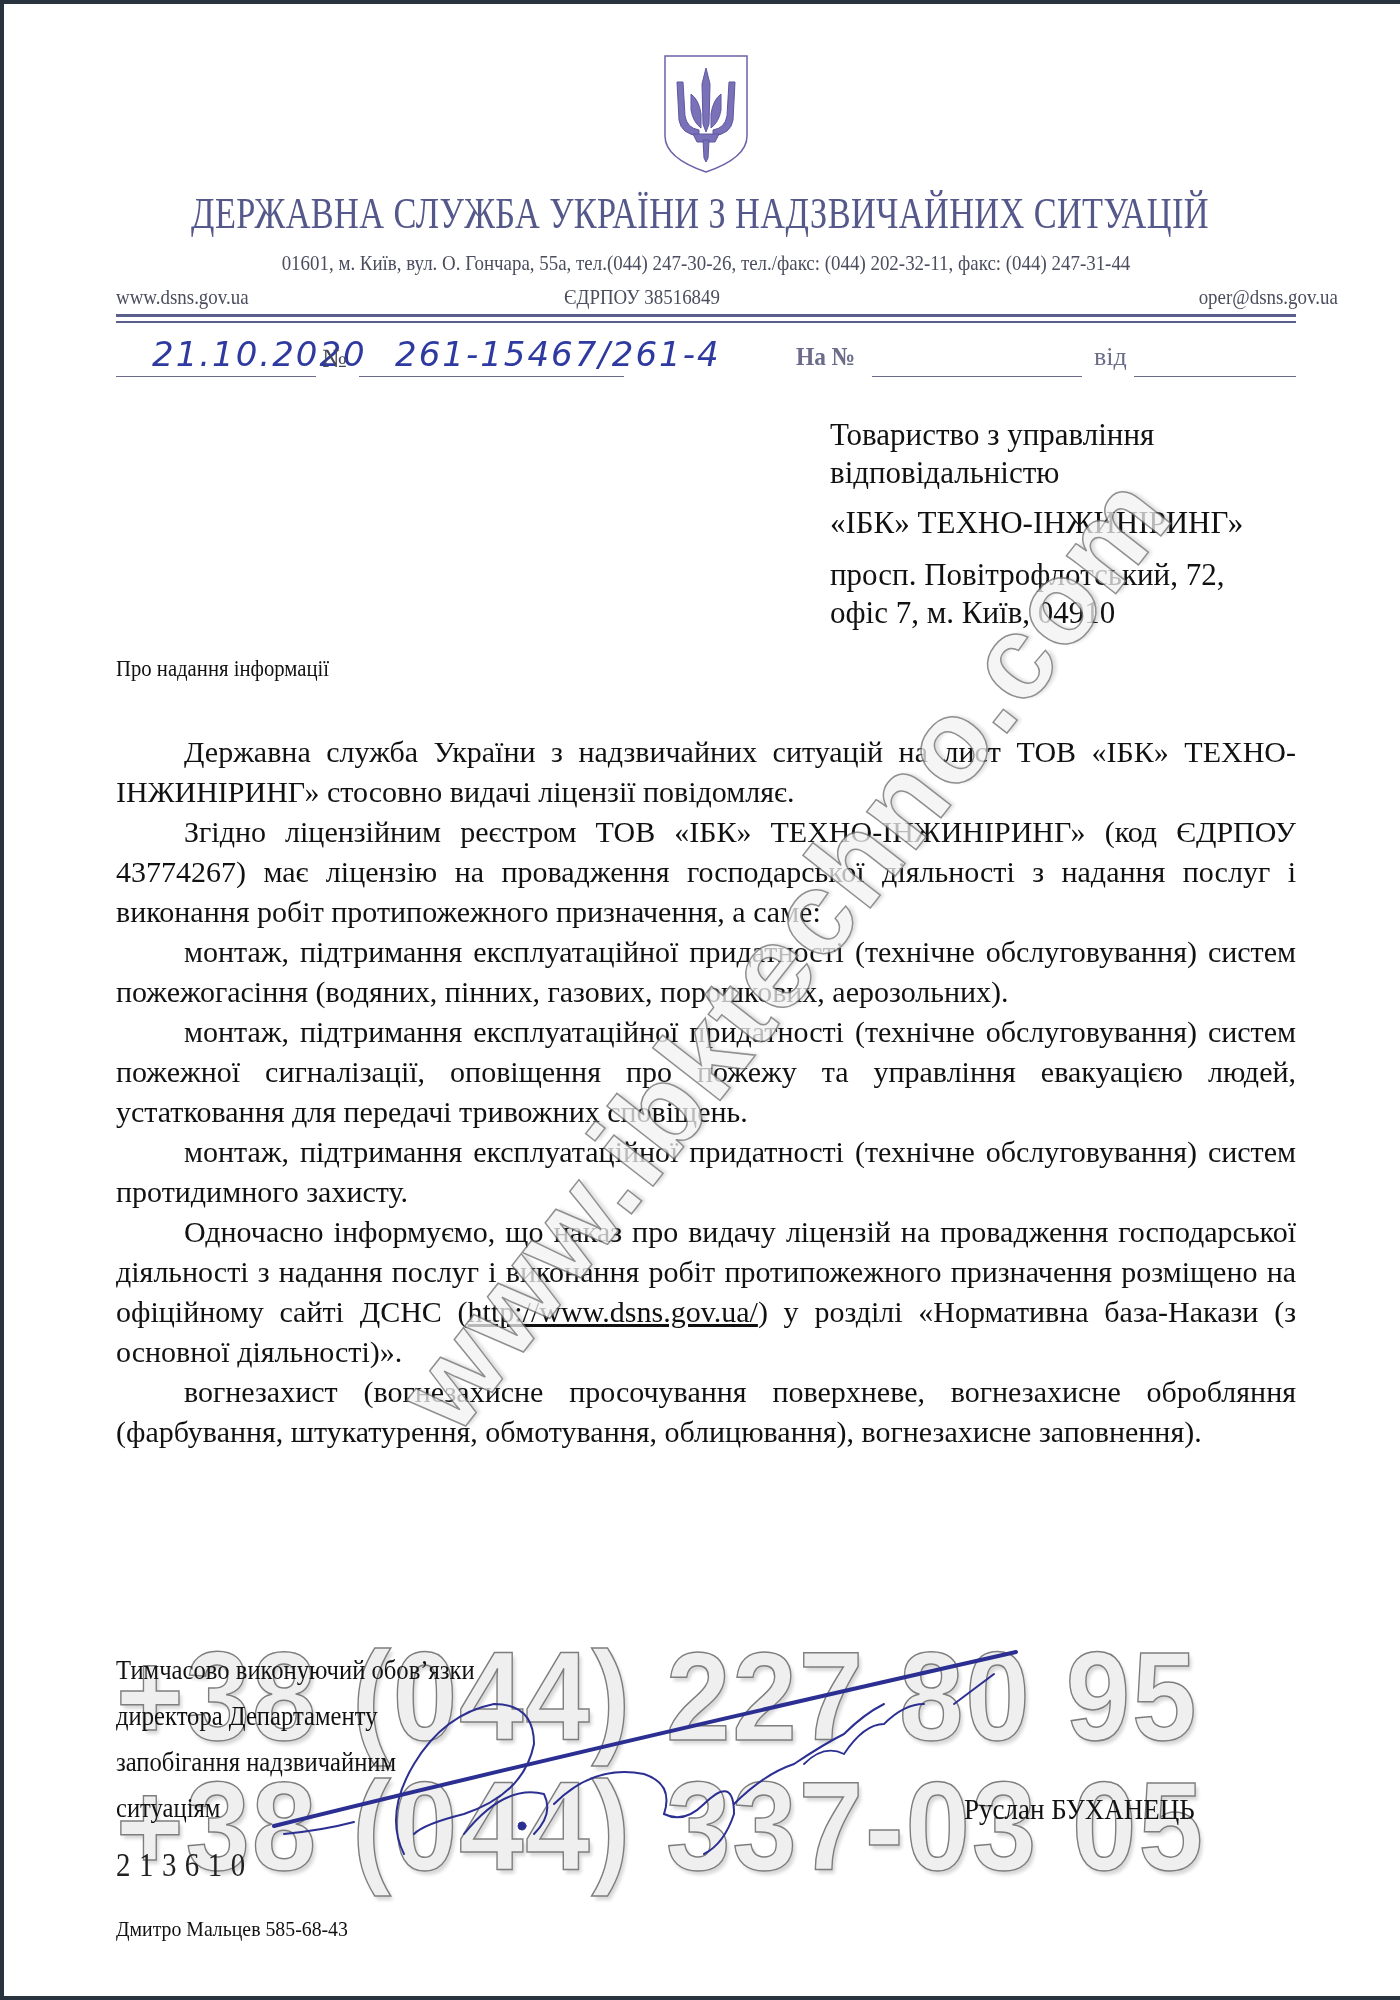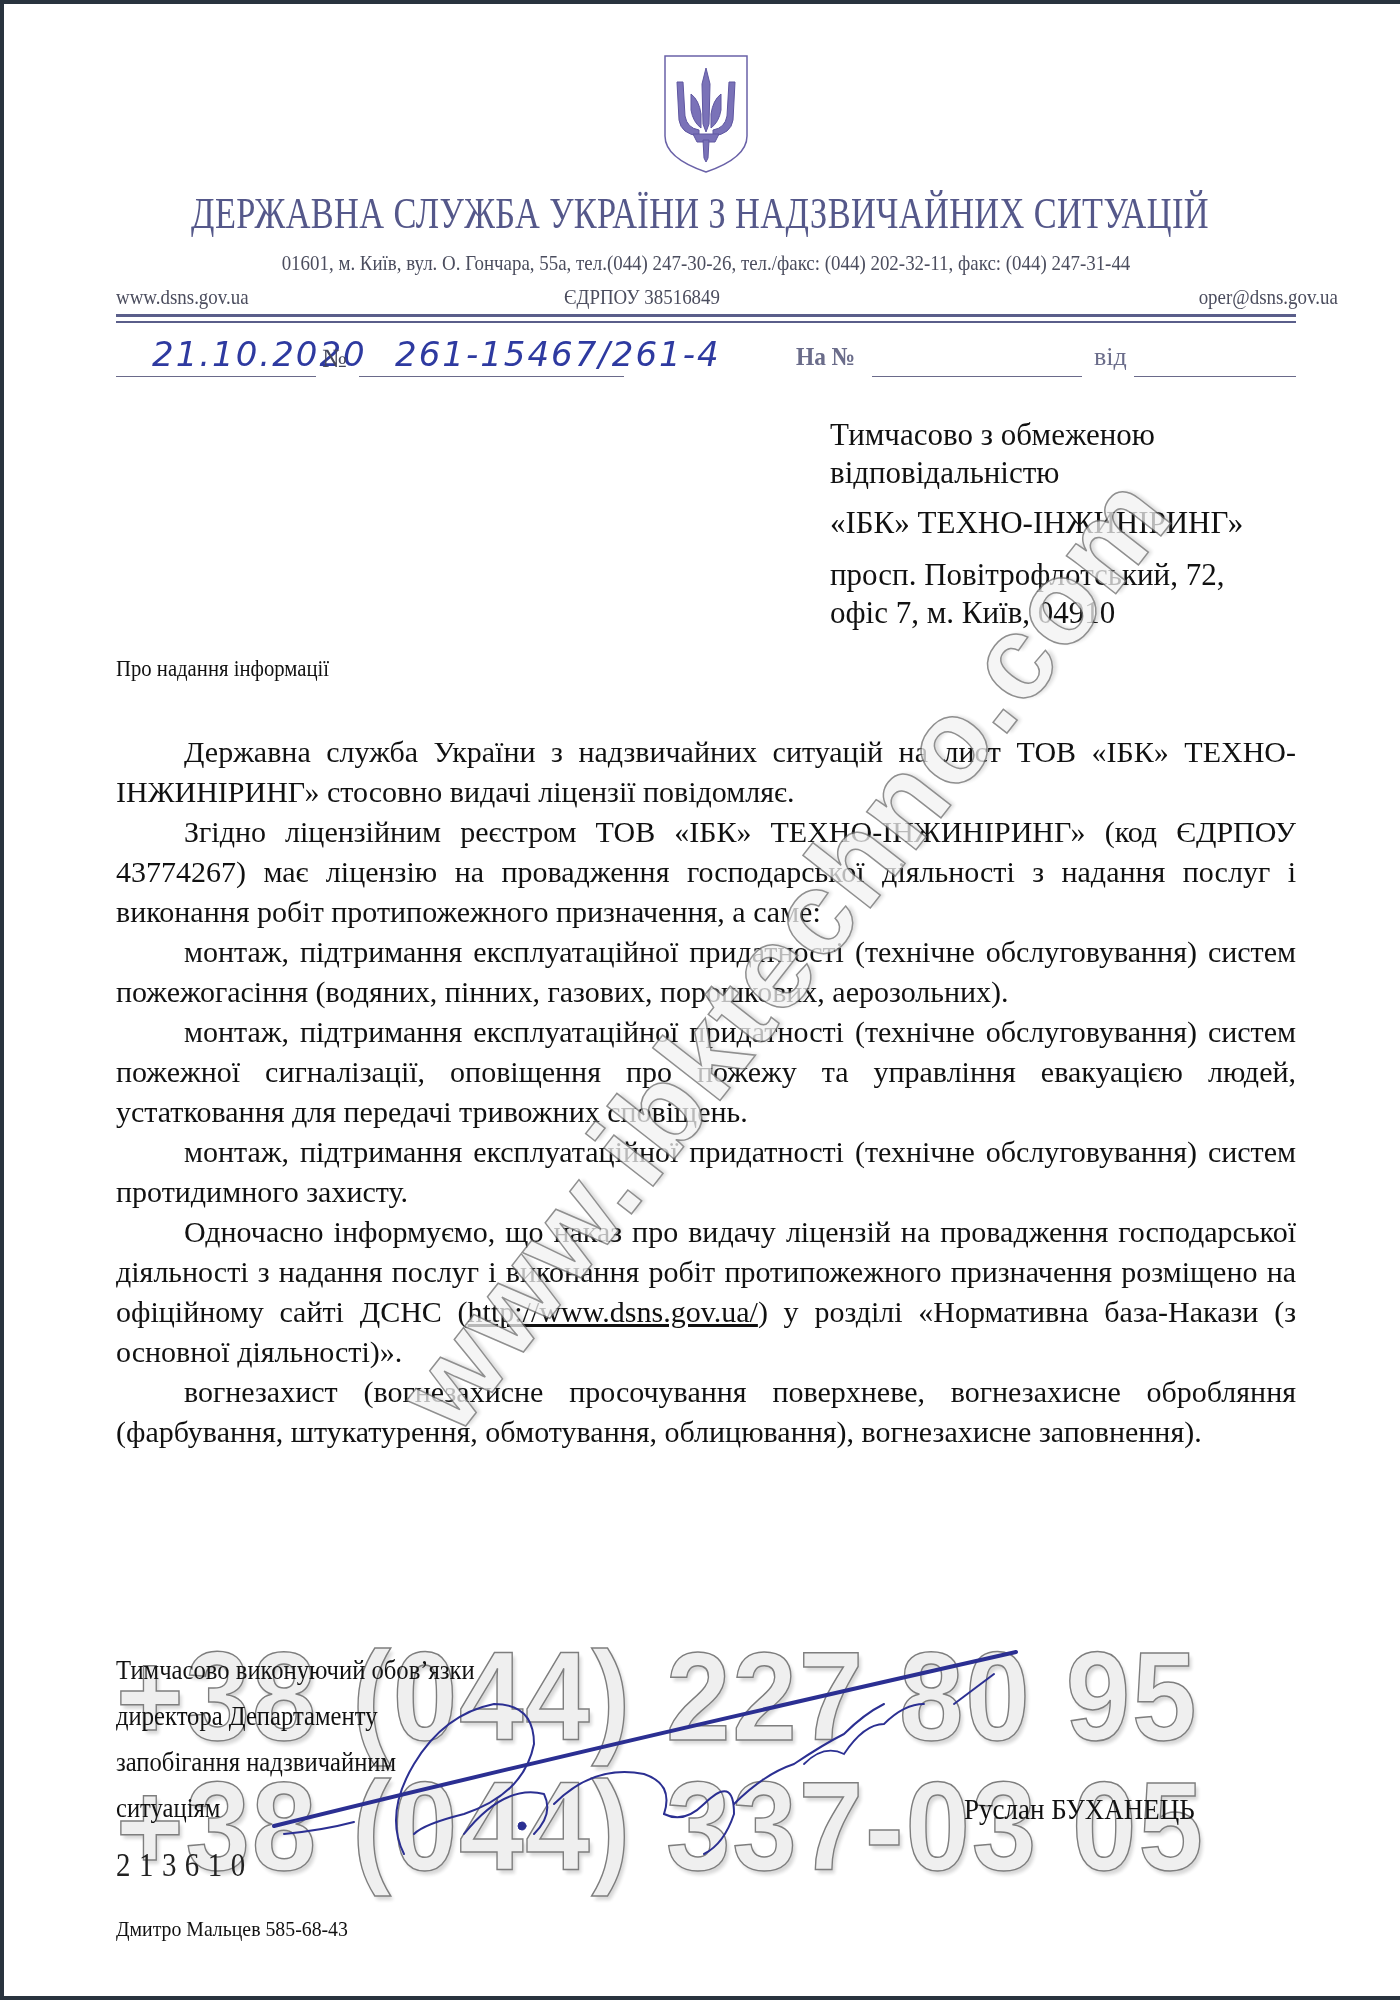--- a/index.html
+++ b/index.html
@@ -66,21 +66,21 @@
   <div class="abs hand date">21.10.2020</div>
   <div class="date-ul"></div>
   <div class="abs no-sign">№</div>
   <div class="abs hand outno">261-15467/261-4</div>
   <div class="outno-ul"></div>
   <div class="abs na-no">На №</div>
   <div class="na-ul"></div>
   <div class="abs vid">від</div>
   <div class="vid-ul"></div>
 
-  <div class="abs addressee" style="top:412px;">Тимчасово з обмеженою</div>
+  <div class="abs addressee" style="top:412px;">Товариство з управління</div>
   <div class="abs addressee" style="top:450px;">відповідальністю</div>
   <div class="abs addressee" style="top:488px;margin-top:12px;">«ІБК» ТЕХНО-ІНЖИНІРИНГ»</div>
   <div class="abs addressee" style="top:552px;">просп. Повітрофлотський, 72,</div>
   <div class="abs addressee" style="top:590px;">офіс 7, м. Київ, 04910</div>
 
   <div class="abs subject">Про надання  інформації</div>
 
   <div class="body-text">
     <p class="ind">Державна служба України з надзвичайних ситуацій на лист ТОВ «ІБК» ТЕХНО-ІНЖИНІРИНГ» стосовно видачі ліцензії повідомляє.</p>
     <p class="ind">Згідно ліцензійним реєстром ТОВ «ІБК» ТЕХНО-ІНЖИНІРИНГ» (код ЄДРПОУ 43774267) має ліцензію на провадження господарської діяльності з надання послуг і виконання робіт протипожежного призначення, а саме:</p>

